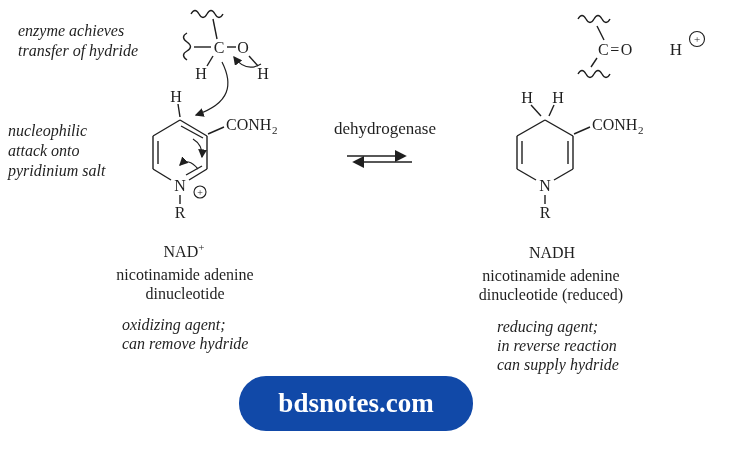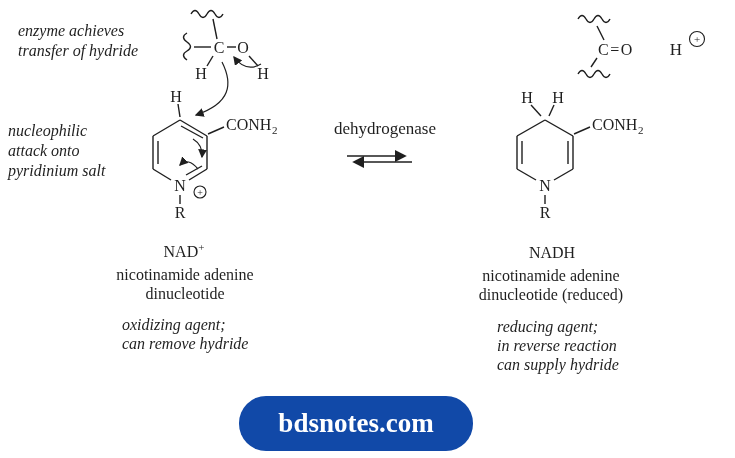--- a/index.html
+++ b/index.html
@@ -12,21 +12,21 @@
   .stage{
     position:relative;width:735px;height:458px;
     background:var(--background);color:var(--ink);
     font-family:"Liberation Serif",serif;overflow:hidden;
   }
   svg{position:absolute;left:0;top:0;}
   svg text{fill:currentColor;font-family:"Liberation Serif",serif;}
   .it{font-style:italic;}
   .mol{font-size:16px;}
   .btn{
-    position:absolute;left:239px;top:396px;width:234px;height:55px;
+    position:absolute;left:239px;top:376px;width:234px;height:55px;
     background:var(--button-bg);color:var(--button-text);
     border-radius:27px;border:none;
     display:flex;align-items:center;justify-content:center;
     font-family:"Liberation Serif",serif;font-weight:bold;font-size:27px;
     cursor:pointer;
   }
 </style>
 </head>
 <body>
 

